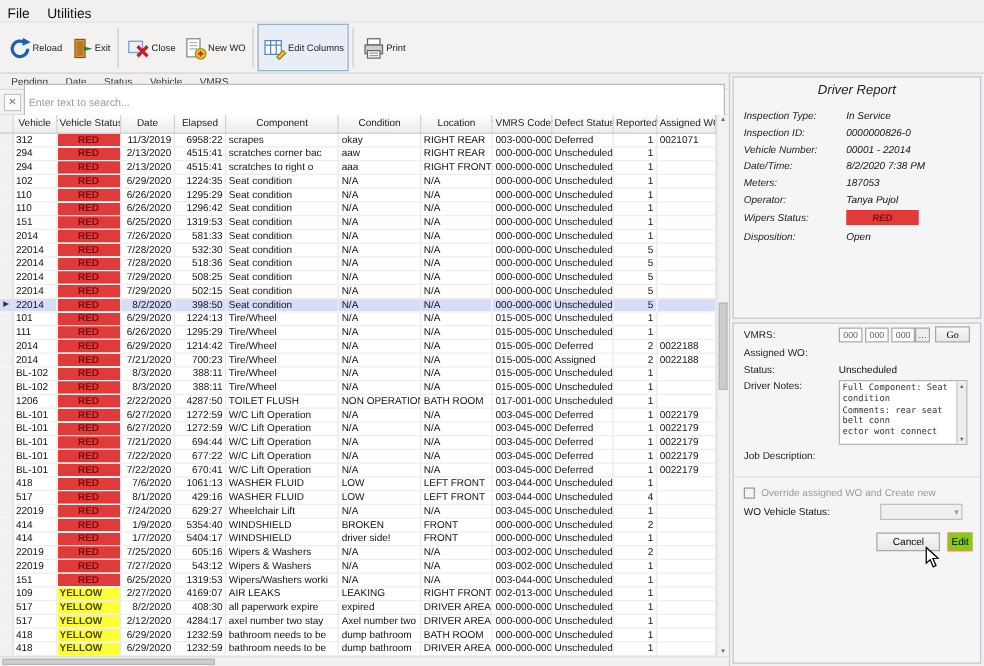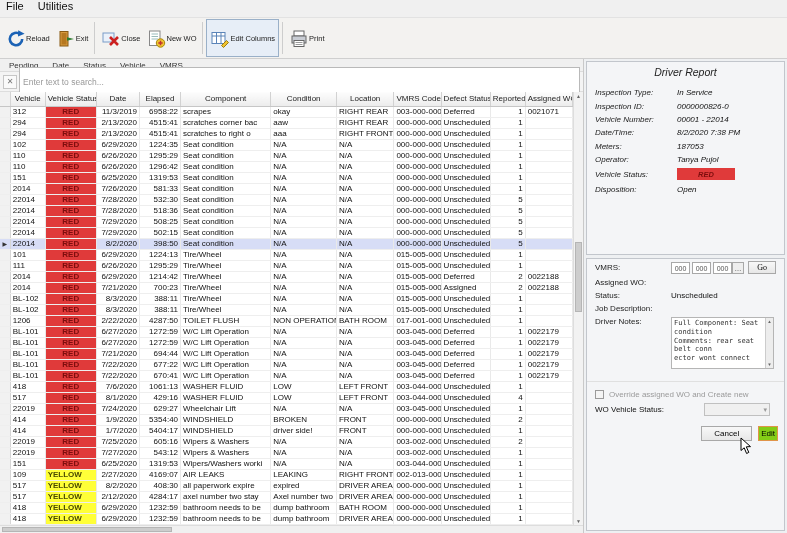--- a/index.html
+++ b/index.html
@@ -1,21 +1,21 @@
 <!DOCTYPE html>
 <html><head>
 <meta charset="utf-8">
 <style>
   * { box-sizing: border-box; margin: 0; padding: 0; }
   html,body { width: 787px; height: 533px; overflow: hidden; }
   body { font-family: "Liberation Sans", sans-serif; background: #f0f0f0; color: #111; }
   .app { width: 787px; height: 533px; display: flex; flex-direction: column; background: #f0f0f0; }
 
   
-  .menubar { height: 17px; display: flex; gap: 14px; align-items: flex-start; padding: 0 6px; font-size: 11px; background: #f0f0f0; }
+  .menubar { height: 17px; display: flex; gap: 14px; align-items: flex-end; padding: 0 6px; font-size: 11px; background: #f0f0f0; }
   .menu-item { cursor: default; }
 
   
   .toolbar { height: 42px; background: #f3f2f0; border-top: 1px solid #e2e2e2; border-bottom: 1px solid #cfcfcf; display: flex; align-items: stretch; padding: 1px 3px; }
   .tbtn { min-width: 32px; padding: 2px 3px 0; display: flex; align-items: center; font-size: 7.5px; line-height: 1.1; color: #222; text-align: center; }
   .tbtn svg { width: 20px; height: 20px; margin-bottom: 1px; }
   .tbtn.pressed { border: 1px solid #9ab0c8; background: #e7eef7; }
   .tsep { width: 1px; background: #cdcdcd; margin: 3px 3px; }
 
   .main { flex: 1; display: flex; overflow: hidden; }
@@ -763,21 +763,21 @@
             </div>
             <div class="dr-field">
               <span class="dr-label">Meters:</span>
               <span class="dr-value">187053</span>
             </div>
             <div class="dr-field">
               <span class="dr-label">Operator:</span>
               <span class="dr-value">Tanya Pujol</span>
             </div>
             <div class="dr-field">
-              <span class="dr-label">Vehicle Status:</span>
+              <span class="dr-label">Wipers Status:</span>
               <span class="dr-value badge-red">RED</span>
             </div>
             <div class="dr-field">
               <span class="dr-label">Disposition:</span>
               <span class="dr-value">Open</span>
             </div>
           </div>
       </div>
 
       <div class="group defect">
@@ -793,37 +793,37 @@
           <button class="btn go">Go</button>
         </div>
 
         <div class="df-row">
           <span class="df-label">Assigned WO:</span>
         </div>
 
         <div class="df-row">
           <span class="df-label">Status:</span>
           <span>Unscheduled</span>
-        </div>
-
-        <div class="df-row">
-          <span class="df-label">Job Description:</span>
         </div>
 
         <div class="df-row notes-row">
           <span class="df-label">Driver Notes:</span>
           <div class="notes-box">
             <div class="notes-text">Full Component: Seat condition
 Comments: rear seat belt conn
 ector wont connect</div>
             <div class="notes-scroll">
               <span>▲</span>
               <span>▼</span>
             </div>
           </div>
+        </div>
+
+        <div class="df-row">
+          <span class="df-label">Job Description:</span>
         </div>
 
         <div class="bottom-section">
           <div class="df-row">
             <span class="checkbox"></span>
             <span class="disabled-text">Override assigned WO and Create new</span>
           </div>
           <div class="df-row">
             <span>WO Vehicle Status:</span>
             <span class="wo-select">

